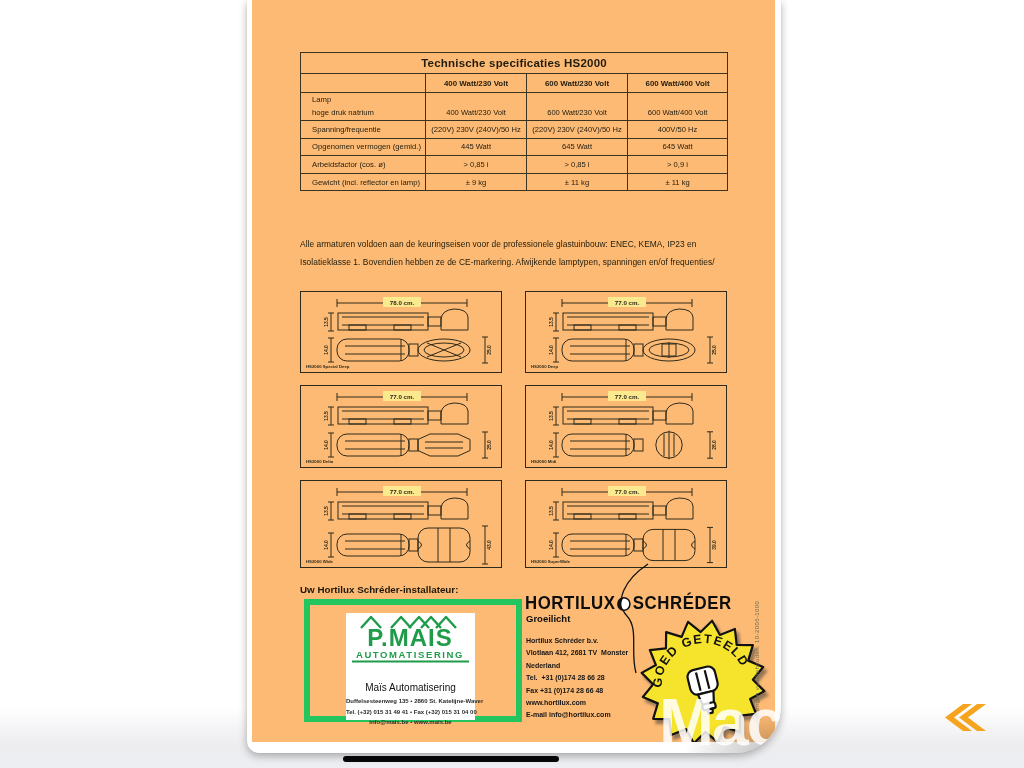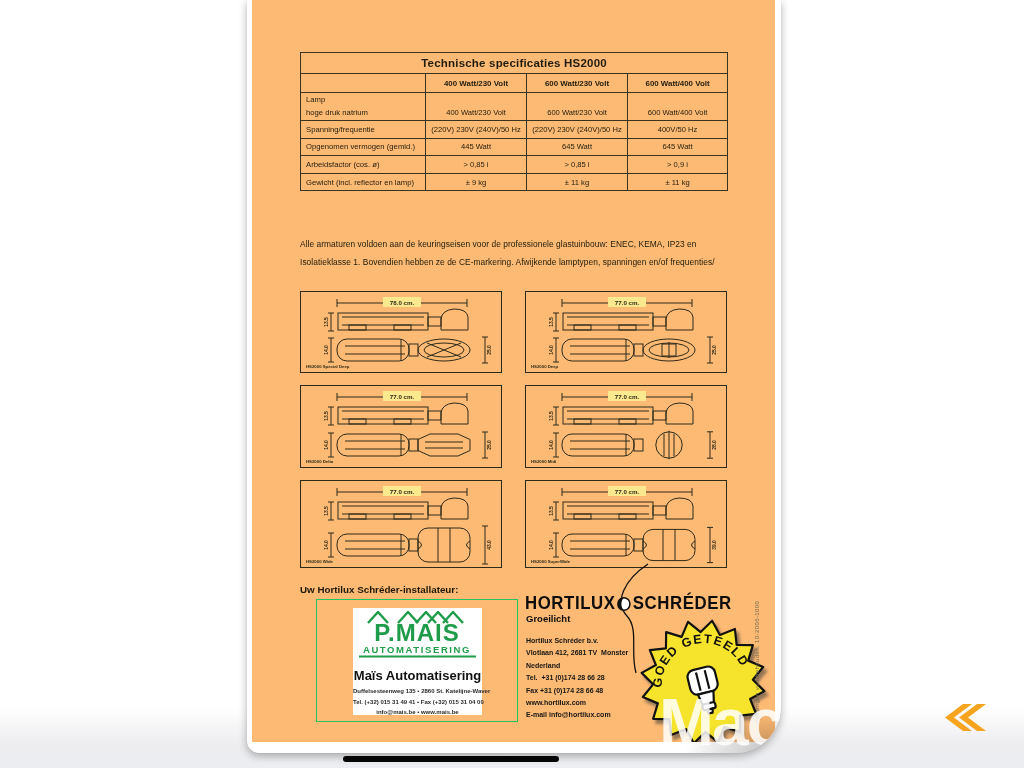--- a/index.html
+++ b/index.html
@@ -13,35 +13,35 @@
   .paper::after{content:'';position:absolute;right:0;bottom:0;width:110px;height:46px;
          border-radius:0 0 46px 0;
          background:radial-gradient(ellipse at 100% 100%,rgba(0,0,0,.28),rgba(0,0,0,0) 62%);}
   
   .sheet{position:absolute;left:5px;top:0;right:6px;bottom:11px;background:#fdba74;overflow:hidden;}
   
   .spec{border-collapse:collapse;position:absolute;left:48px;top:52px;width:427px;table-layout:fixed;color:#201c0e;}
   .spec th,.spec td{border:1px solid #3a3322;overflow:hidden;}
   .t-title{height:21px;font-size:11.5px;font-weight:bold;text-align:center;letter-spacing:.2px;}
   .t-head th{height:19px;font-size:7.9px;font-weight:bold;text-align:center;}
-  .t-label{font-size:7.7px;text-align:left;padding-left:5px;font-weight:normal;}
+  .t-label{font-size:7.7px;text-align:left;padding-left:11px;font-weight:normal;}
   .t-val{font-size:7.6px;text-align:center;}
   .spec tbody tr{height:17.6px;}
   .spec tr.row-lamp{height:28px;}
   .row-lamp .t-val{vertical-align:bottom;padding-bottom:3px;}
   .row-lamp .t-label{vertical-align:middle;line-height:12.5px;}
   
   .cert{position:absolute;left:48px;top:236px;width:418px;font-size:8.4px;line-height:17.6px;color:#25200f;letter-spacing:.05px;}
   
   .panel{position:absolute;border:1px solid #2e2a1a;}
   
   .inst-head{position:absolute;left:48px;top:584px;font-size:9.8px;font-weight:bold;color:#1d180a;}
-  .inst-box{position:absolute;left:64px;top:599px;width:202px;height:123px;border:1px solid #22c55e;}
+  .inst-box{position:absolute;left:52px;top:599px;width:218px;height:123px;border:6px solid #22c55e;}
   .inst-white{position:absolute;left:36px;top:8px;width:129px;height:107px;background:#ffffff;text-align:center;}
-  .inst-co{font-size:13px;font-weight:bold;color:#111;margin-top:4px;}
+  .inst-co{font-size:10px;font-weight:normal;color:#111;margin-top:13px;}
   .inst-lines{margin-top:3px;}
   .inst-lines div{font-size:6px;line-height:10.5px;color:#2a2a2a;font-weight:bold;white-space:pre;}
   
   .hx{position:absolute;left:273px;top:560px;width:214px;height:172px;}
   .hx-swoosh{position:absolute;left:0;top:0;pointer-events:none;}
   .hx-brand{position:absolute;left:0;top:33px;display:flex;align-items:center;font-size:17.5px;font-weight:bold;
             color:#0d0d0d;letter-spacing:.6px;transform:scaleX(.96);transform-origin:left;white-space:nowrap;}
   .hx-dot{margin:0 1px;}
   .hx-tag{position:absolute;left:1px;top:53px;font-size:9.5px;font-weight:bold;color:#0d0d0d;}
   .hx-lines{position:absolute;left:1px;top:75px;}

